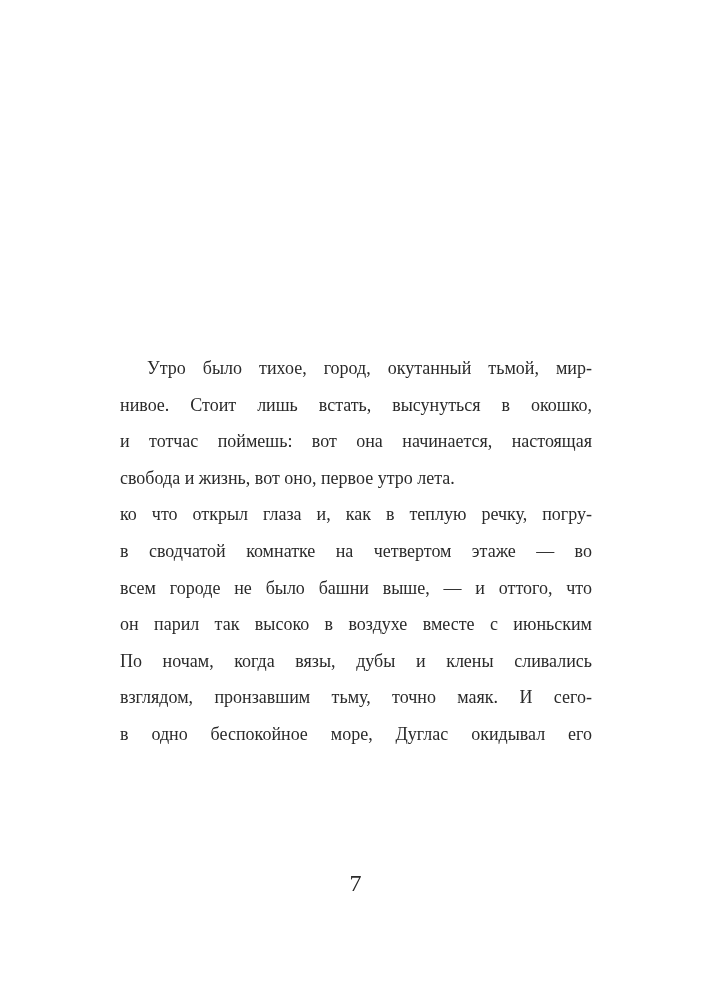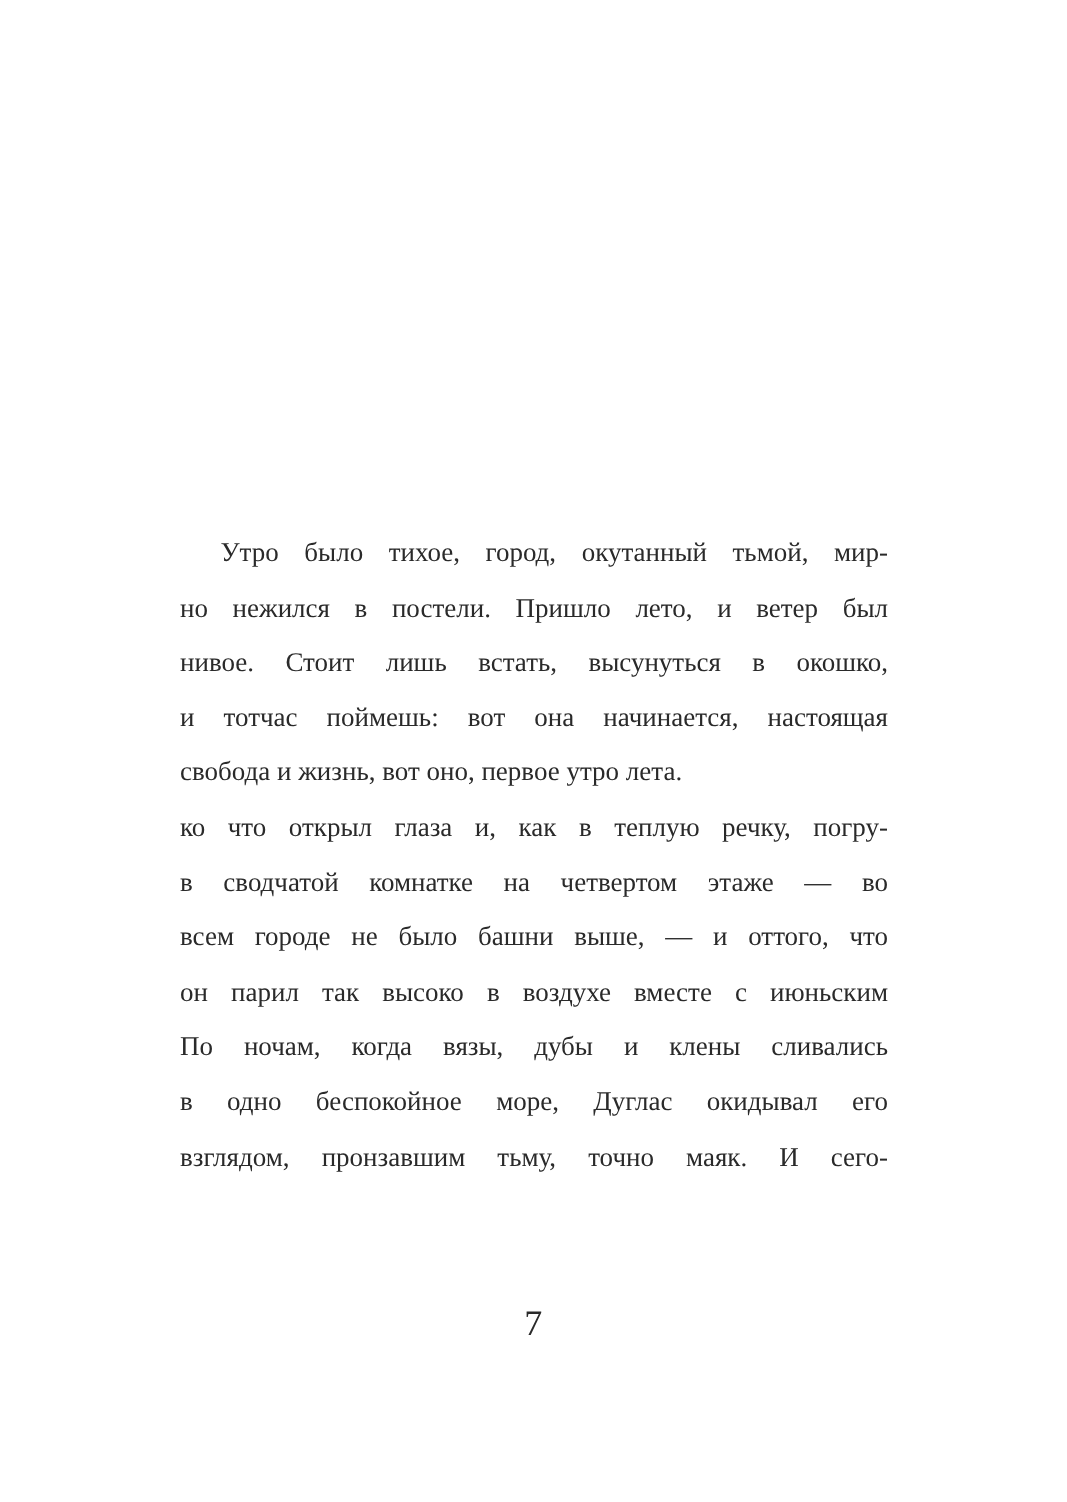--- a/index.html
+++ b/index.html
@@ -54,31 +54,30 @@
     }
   </style>
 </head>
 <body>
 
 <div class="page">
   <div class="text-block">
 
     <div>
       <span class="line indent">Утро было тихое, город, окутанный тьмой, мир-</span>
-      <span class="line">но нежился в постели. Пришло лето, и ветер был</span>
       <span class="line">нивое. Стоит лишь встать, высунуться в окошко,</span>
       <span class="line">и тотчас поймешь: вот она начинается, настоящая</span>
       <span class="line last">свобода и жизнь, вот оно, первое утро лета.</span>
     </div>
 
     <div>
       <span class="line">ко что открыл глаза и, как в теплую речку, погру-</span>
       <span class="line">в сводчатой комнатке на четвертом этаже — во</span>
       <span class="line">всем городе не было башни выше, — и оттого, что</span>
       <span class="line">он парил так высоко в воздухе вместе с июньским</span>
       <span class="line">По ночам, когда вязы, дубы и клены сливались</span>
+      <span class="line">взглядом, пронзавшим тьму, точно маяк. И сего-</span>
       <span class="line">в одно беспокойное море, Дуглас окидывал его</span>
-      <span class="line">взглядом, пронзавшим тьму, точно маяк. И сего-</span>
     </div>
   </div>
 
   <div class="page-number">7</div>
 </div>
 
 </body></html>

